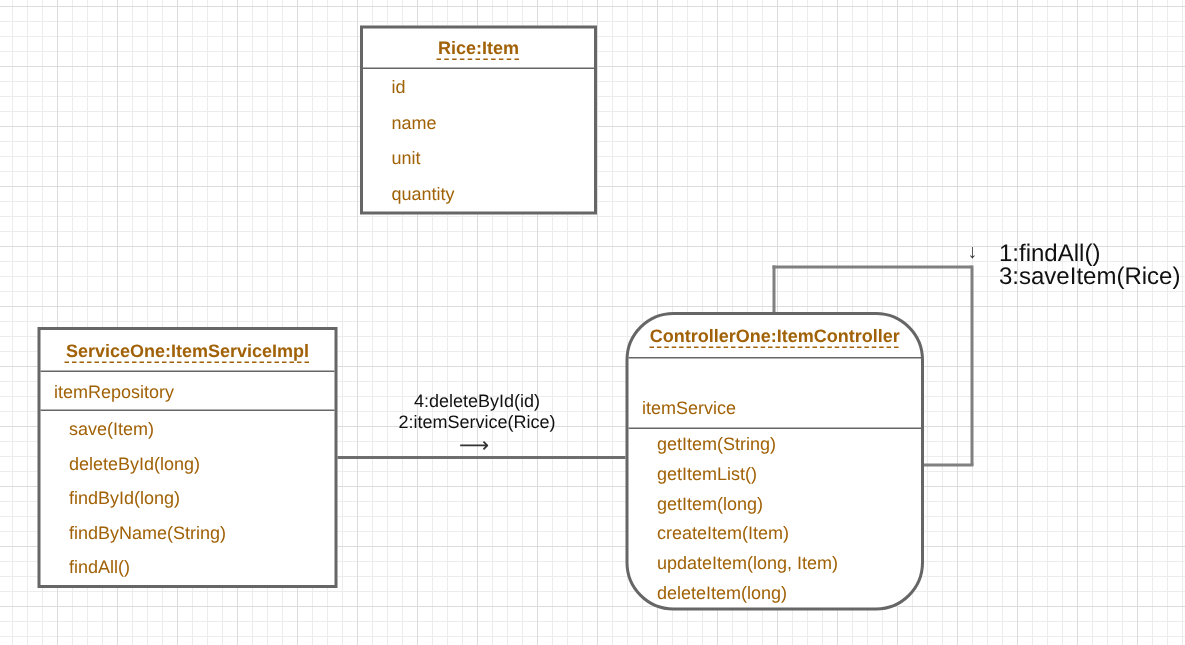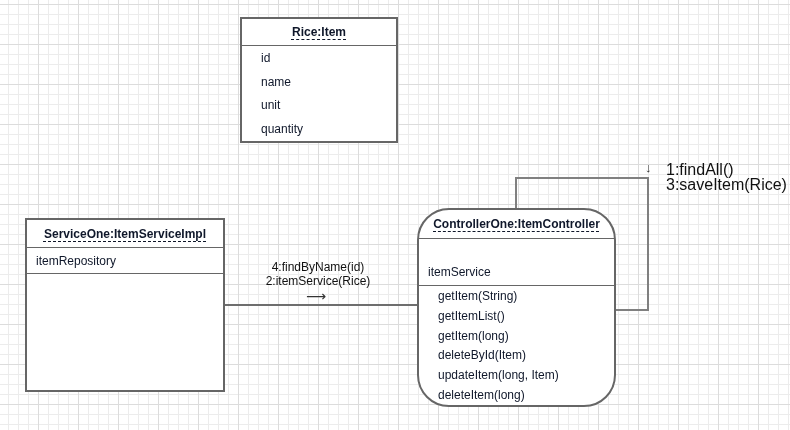--- a/index.html
+++ b/index.html
@@ -21,21 +21,21 @@
     background-position: -2px 4px;
   }
   .uml-box {
     position:absolute;
     box-sizing:border-box;
     background:#ffffff;
     border:2px solid #666666;
     display:flex;
     flex-direction:column;
     font-size:12px;
-    color:#0f172a;
+    color:#a16207;
     line-height:1;
   }
   .uml-title {
     border-bottom:1px solid #666666;
     font-weight:bold;
     display:flex;
     align-items:center;
     justify-content:center;
     flex:0 0 auto;
   }
@@ -128,46 +128,53 @@
       <div class="uml-row">unit</div>
       <div class="uml-row">quantity</div>
     </div>
   </div>
 
   <div class="uml-box box-service">
     <div class="uml-title">
       <span class="uml-title-text">ServiceOne:ItemServiceImpl</span>
     </div>
     <div class="uml-field">itemRepository</div>
+    <div class="uml-section">
+      <div class="uml-row">save(Item)</div>
+      <div class="uml-row">deleteById(long)</div>
+      <div class="uml-row">findById(long)</div>
+      <div class="uml-row">findByName(String)</div>
+      <div class="uml-row">findAll()</div>
+    </div>
   </div>
 
   <div class="uml-box box-controller">
     <div class="uml-title">
       <span class="uml-title-text">ControllerOne:ItemController</span>
     </div>
     <div class="uml-field">itemService</div>
     <div class="uml-section">
       <div class="uml-row">getItem(String)</div>
       <div class="uml-row">getItemList()</div>
       <div class="uml-row">getItem(long)</div>
-      <div class="uml-row">deleteById(Item)</div>
+      <div class="uml-row">createItem(Item)</div>
       <div class="uml-row">updateItem(long, Item)</div>
       <div class="uml-row">deleteItem(long)</div>
     </div>
   </div>
 
   <div class="edge edge-main"></div>
 
   <div class="edge loop-v1"></div>
   <div class="edge loop-h1"></div>
   <div class="edge loop-v2"></div>
   <div class="edge loop-h2"></div>
 
   <div class="edge-labels-mid">
-    <div>4:findByName(id)</div>
+    <div>4:deleteById(id)</div>
     <div>2:itemService(Rice)</div>
   </div>
   <div class="mid-arrow">⟶</div>
 
   <div class="loop-down-arrow">↓</div>
   <div class="edge-labels-loop">
     <div>1:findAll()</div>
     <div>3:saveItem(Rice)</div>
   </div>
 

